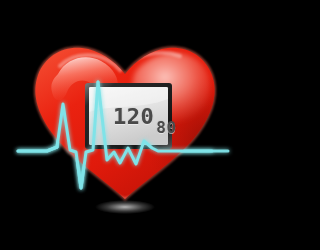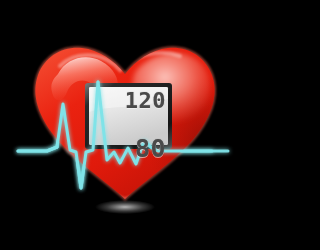--- a/index.html
+++ b/index.html
@@ -27,42 +27,42 @@
     display: block;
   }
   
   .lcd-readout {
     position: absolute;
     left: 113px;
     top: 88px;
     width: 55px;
     height: 56px;
     display: flex;
-    flex-direction: column;
-    align-items: flex-end;
+    flex-direction: row;
+    align-items: center;
     justify-content: flex-start;
     pointer-events: none;
   }
   .lcd-line {
     font-family: "DejaVu Sans Mono", "Liberation Mono", monospace;
     font-weight: 700;
     letter-spacing: 0.5px;
     color: #4a4a4a;
     text-shadow:
       0 1px 0 rgba(255,255,255,0.55),
       0 0 1px rgba(60,60,60,0.5);
     line-height: 1;
   }
   .lcd-line.systolic {
     font-size: 22px;
     margin-top: 2px;
     margin-right: 2px;
   }
   .lcd-line.diastolic {
-    font-size: 25px;
+    font-size: 16px;
     margin-top: 24px;
     margin-right: 2px;
   }
 </style>
 </head>
 <body>
 
 <div id="icon-stage">
 
   <svg id="icon-canvas" viewBox="0 0 250 250" xmlns="http://www.w3.org/2000/svg">

